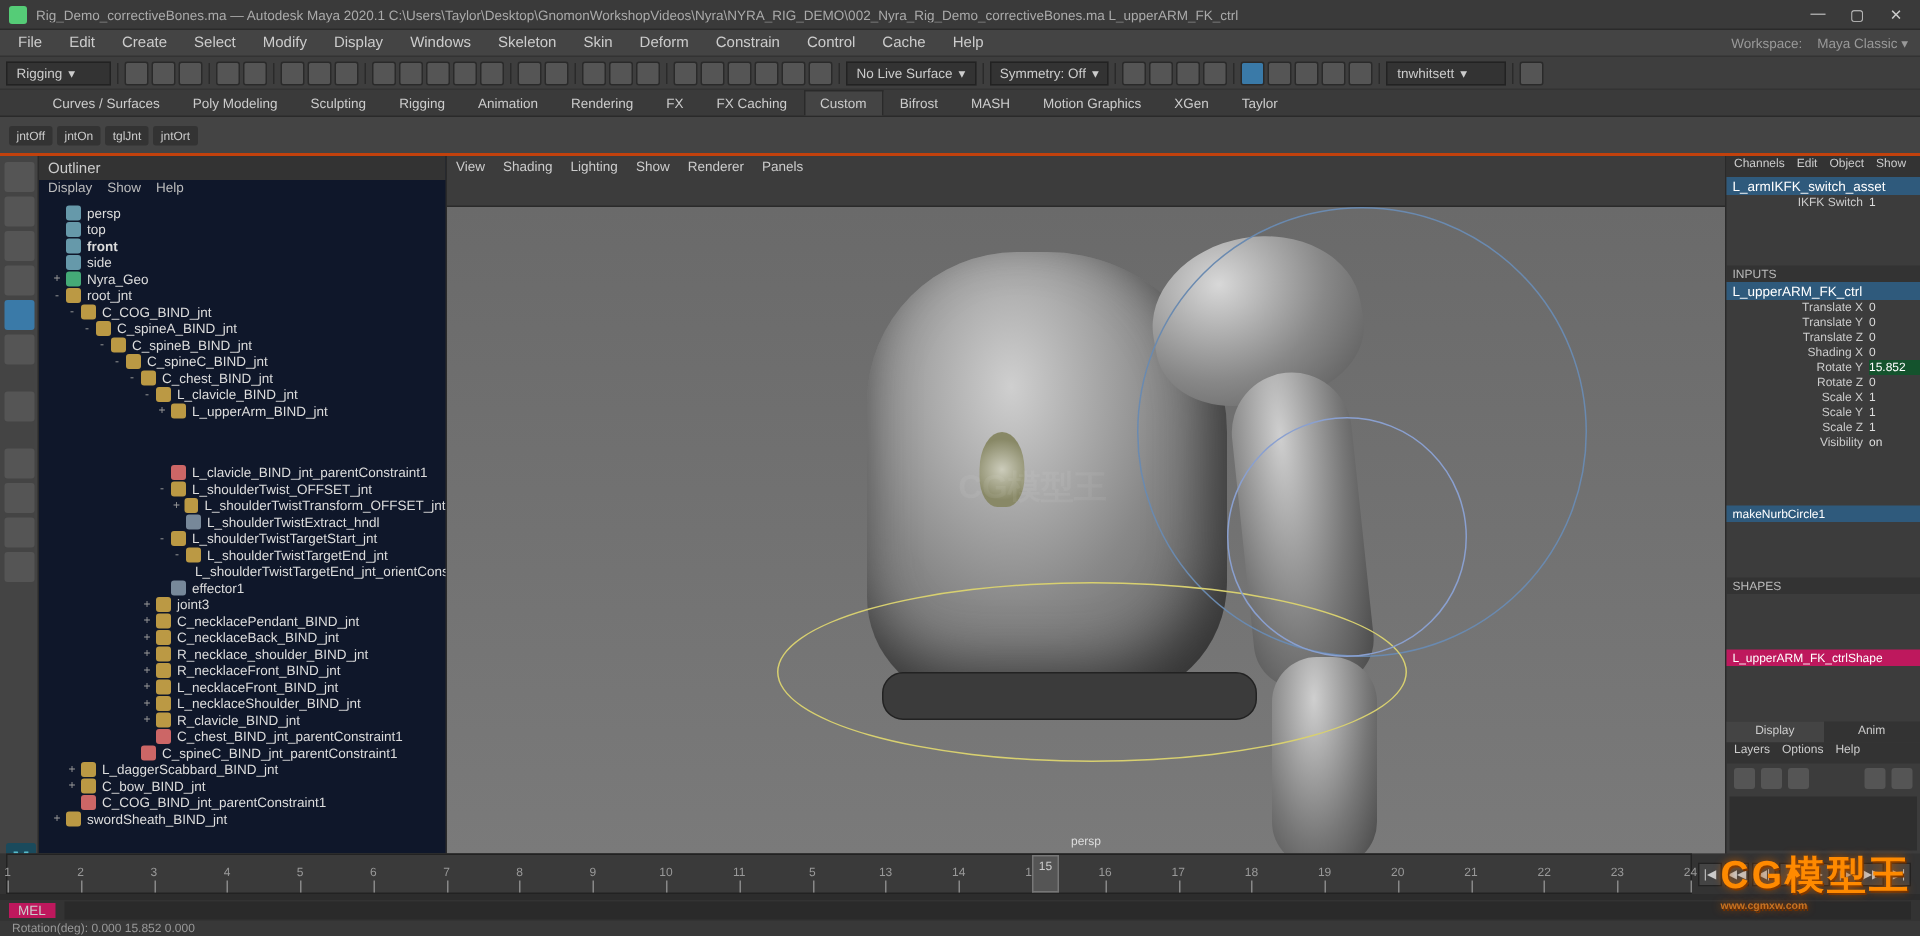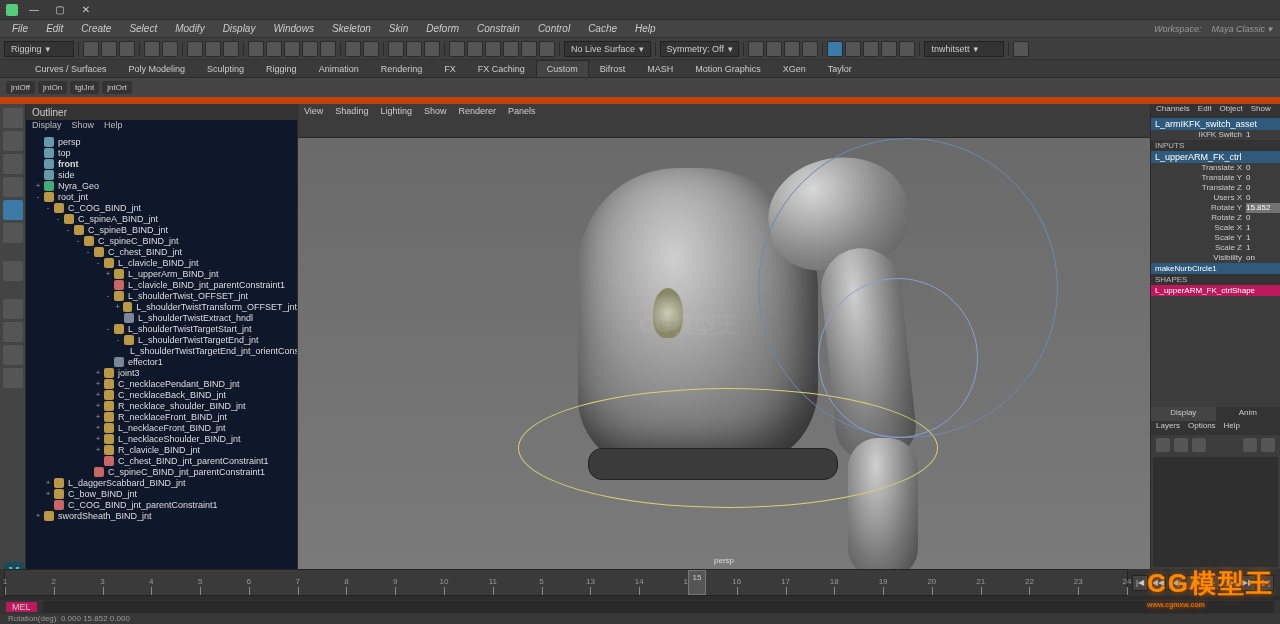--- a/index.html
+++ b/index.html
@@ -6,37 +6,37 @@
 body { width:1280px; height:624px; background:#444; color:#ccc; font-size:10px; overflow:hidden; position:relative; }
 
 
 .titlebar { height:20px; background:#3a3a3a; display:flex; align-items:center; padding:0 6px; gap:6px; border-bottom:1px solid #2a2a2a; }
 .titlebar .winicon { width:12px; height:12px; background:#5c7; border-radius:2px; }
 .titlebar .title { flex:1; font-size:9px; color:#aaa; white-space:nowrap; overflow:hidden; }
 .titlebar .winbtn { width:20px; text-align:center; cursor:pointer; }
 
 
 .menubar { height:18px; background:#444; display:flex; align-items:center; padding:0 4px; gap:2px; border-bottom:1px solid #333; }
-.menubar span { padding:2px 8px; cursor:pointer; font-size:10px;font-style:italic; }
+.menubar span { padding:2px 8px; cursor:pointer; font-size:10px; }
 .menubar .spacer { flex:1; }
 .menubar .ws { font-size:9px; color:#999; padding:0 4px; }
 
 
 .toolstrip { height:22px; background:#3e3e3e; display:flex; align-items:center; gap:2px; padding:0 4px; border-bottom:1px solid #333; }
 .toolstrip .combo { background:#333; border:1px solid #222; height:16px; display:flex; align-items:center; padding:0 6px; gap:4px; min-width:70px; font-size:9px; }
 .toolstrip .ico { width:16px; height:16px; background:#555; border:1px solid #2a2a2a; border-radius:2px; cursor:pointer; }
 .toolstrip .sep { width:1px; height:14px; background:#2a2a2a; margin:0 2px; }
 
 
 .shelftabs { height:18px; background:#3a3a3a; display:flex; align-items:flex-end; padding-left:24px; gap:0; border-bottom:1px solid #2a2a2a; }
 .shelftabs span { padding:3px 10px; font-size:9px; cursor:pointer; border:1px solid transparent; border-bottom:none; }
 .shelftabs span.active { background:#444; border-color:#2a2a2a; }
 
 
-.shelficons { height:26px; background:#444; display:flex; align-items:center; gap:3px; padding:0 6px; border-bottom:7px solid #c2410c; }
+.shelficons { height:26px; background:#444; display:flex; align-items:center; gap:3px; padding:0 6px; border-bottom:2px solid #c2410c; }
 .shelficons .shi { padding:2px 5px; background:#333; border-radius:2px; font-size:8px; cursor:pointer; }
 
 
 .main { position:absolute; top:104px; bottom:55px; left:0; right:0; display:flex; background:#3a3a3a; }
 
 
 .vtoolbox { width:26px; background:#444; border-right:1px solid #2a2a2a; display:flex; flex-direction:column; gap:3px; padding-top:4px; align-items:center; }
 .vtoolbox .vt { width:20px; height:20px; background:#555; border-radius:2px; cursor:pointer; }
 .vtoolbox .vt.sel { background:#3a7aa8; }
 .vtoolbox .gap { height:12px; }
@@ -75,26 +75,26 @@
 .larm { position:absolute; left:390px; top:300px; width:70px; height:140px; background:radial-gradient(ellipse at 40% 20%,#cfcfcf 0%,#777 60%,#444 100%); border-radius:30px; }
 .belt { position:absolute; left:130px; top:310px; width:250px; height:32px; background:#3b3b3b; border-radius:14px; border:1px solid #222; }
 .pendant{ position:absolute; left:195px; top:150px; width:30px; height:50px; background:radial-gradient(circle,#ccb 0%,#886 70%); border-radius:50% 50% 40% 40%; }
 .control-circle{ position:absolute; border:1px solid #d8d070; border-radius:50%; }
 
 
 .rpanel { width:130px; background:#3c3c3c; display:flex; flex-direction:column; border-left:1px solid #2a2a2a; }
 .rpanel .rmenu { height:14px; background:#333; display:flex; gap:8px; padding:0 5px; font-size:8px; }
 .rpanel .rmenu span { cursor:pointer; }
 .rpanel .node { background:#2f5a7c; color:#fff; font-size:9px; padding:1px 4px; }
-.rpanel .sect { background:#333; font-size:8px; padding:1px 4px; color:#bbb; }
+.rpanel .sect { background:#333; font-size:8px; padding:1px 4px; color:#bbb;margin-top:37px; }
 .rpanel .attrs { font-size:8px;padding-left:13px; }
 .rpanel .attr { display:flex; height:10px; }
 .rpanel .attr .an { flex:1; text-align:right; padding-right:4px; color:#ccc; }
 .rpanel .attr .av { width:34px; color:#ddd; }
-.rpanel .attr .av.hl { background:#737373; color:#fff; }
+.rpanel .attr .av.hl { background:#14532d; color:#fff; }
 .rpanel .tabs { display:flex; height:14px; background:#333; font-size:8px; }
 .rpanel .tabs span { flex:1; text-align:center; padding-top:1px; cursor:pointer; }
 .rpanel .tabs span.act { background:#444; }
 .rpanel .icons { display:flex; gap:4px; padding:3px 5px; }
 .rpanel .icons .ri { width:14px; height:14px; background:#555; border-radius:2px; cursor:pointer; }
 .rpanel .layers { flex:1; background:#2f2f2f; margin:2px; }
 
 
 .timeline { position:absolute; left:0; right:0; bottom:28px; height:27px; background:#333; display:flex; align-items:center; }
 .timeline .ruler { flex:1; height:100%; position:relative; background:#3a3a3a; border:1px solid #222; margin:0 4px; }
@@ -119,20 +119,23 @@
 .wm { position:absolute; color:rgba(255,255,255,0.06); font-size:22px; font-weight:bold; pointer-events:none; }
 .logo { position:absolute; right:6px; bottom:16px; font-size:26px; font-weight:bold; color:#ff8a00; text-shadow:0 0 6px #b35500,1px 1px 0 #6b2e00; letter-spacing:2px; }
 .logo small{ display:block; font-size:7px; color:#c77222; letter-spacing:0; }
 .mayalogo{ position:absolute; left:4px; bottom:42px; width:20px; height:20px; background:#1a4a5c; color:#5bc; font-weight:bold; font-size:14px; text-align:center; line-height:20px; border-radius:2px;}
 </style>
 </head>
 <body>
 
 <div class="titlebar">
   <div class="winicon"></div>
+  <div class="title">
+    <span>Rig_Demo_correctiveBones.ma</span> — <span>Autodesk Maya 2020.1  C:\Users\Taylor\Desktop\GnomonWorkshopVideos\Nyra\NYRA_RIG_DEMO\002_Nyra_Rig_Demo_correctiveBones.ma   L_upperARM_FK_ctrl</span>
+  </div>
   <div class="winbtn">—</div>
   <div class="winbtn">▢</div>
   <div class="winbtn">✕</div>
 </div>
 
 <div class="menubar" id="menubar">
     <span>File</span>
     <span>Edit</span>
     <span>Create</span>
     <span>Select</span>
@@ -313,21 +316,21 @@
         <div class="row" style="padding-left: 64px;">
           <span class="tg">-</span>
           <span class="ic jnt"></span>
           <span class="lbl">L_clavicle_BIND_jnt</span>
         </div>
         <div class="row" style="padding-left: 74px;">
           <span class="tg">+</span>
           <span class="ic jnt"></span>
           <span class="lbl">L_upperArm_BIND_jnt</span>
         </div>
-        <div class="row" style="padding-left: 74px;">
+        <div class="row" style="padding-left: 74px; margin-top: 30px;">
           <span class="tg"></span>
           <span class="ic cns"></span>
           <span class="lbl">L_clavicle_BIND_jnt_parentConstraint1</span>
         </div>
         <div class="row" style="padding-left: 74px;">
           <span class="tg">-</span>
           <span class="ic jnt"></span>
           <span class="lbl">L_shoulderTwist_OFFSET_jnt</span>
         </div>
         <div class="row" style="padding-left: 84px;">
@@ -507,21 +510,21 @@
         </div>
         <div class="attr">
           <div class="an">Translate Y</div>
           <div class="av">0</div>
         </div>
         <div class="attr">
           <div class="an">Translate Z</div>
           <div class="av">0</div>
         </div>
         <div class="attr">
-          <div class="an">Users X</div>
+          <div class="an">Shading X</div>
           <div class="av">0</div>
         </div>
         <div class="attr">
           <div class="an">Rotate Y</div>
           <div class="av hl">15.852</div>
         </div>
         <div class="attr">
           <div class="an">Rotate Z</div>
           <div class="av">0</div>
         </div>

